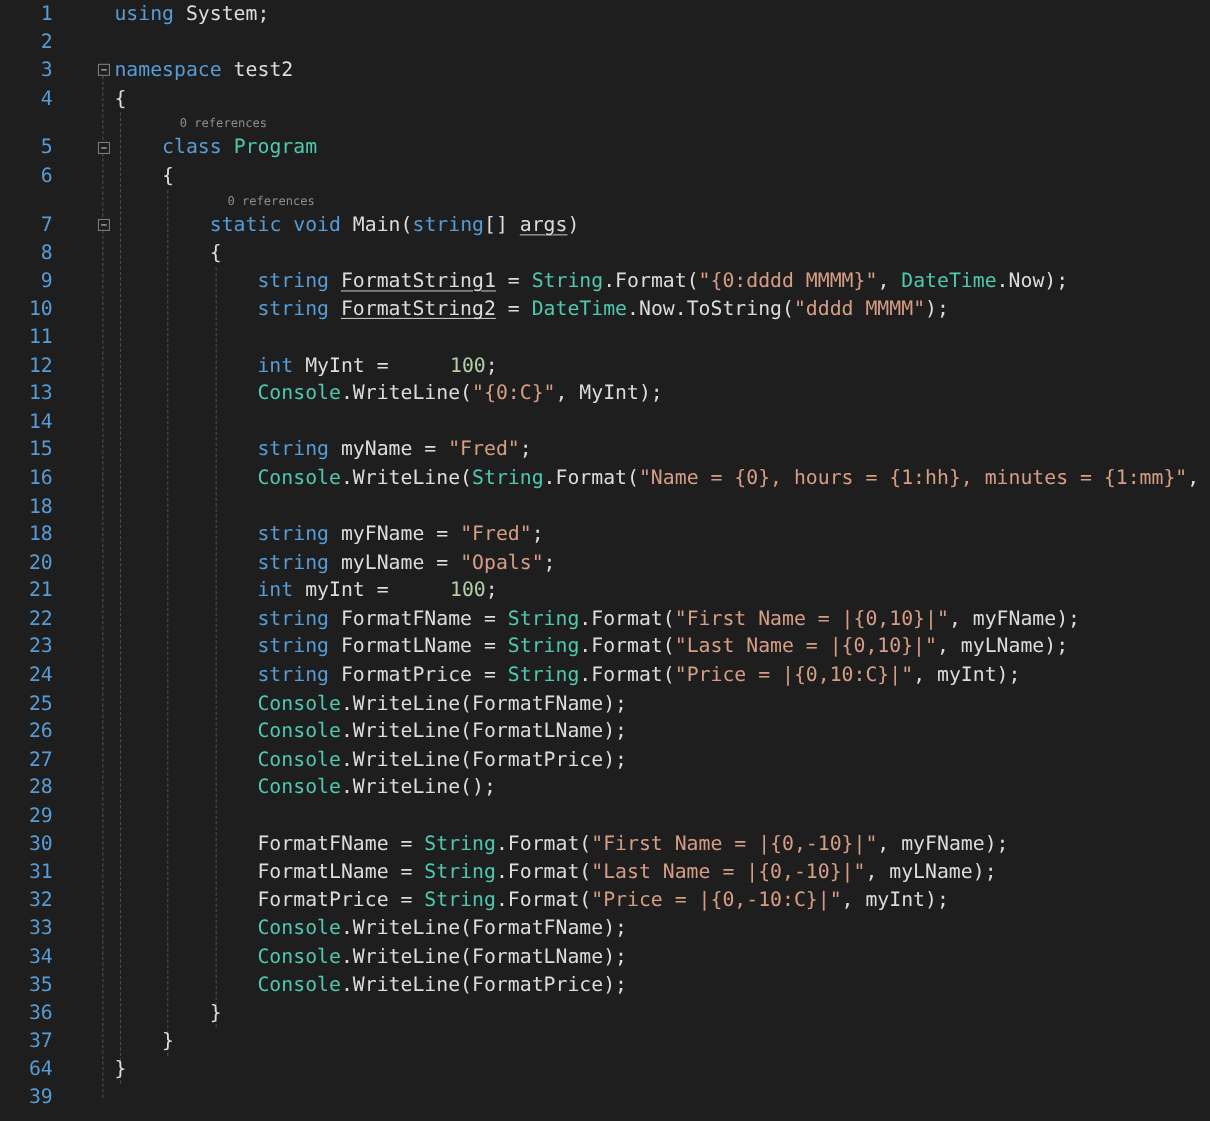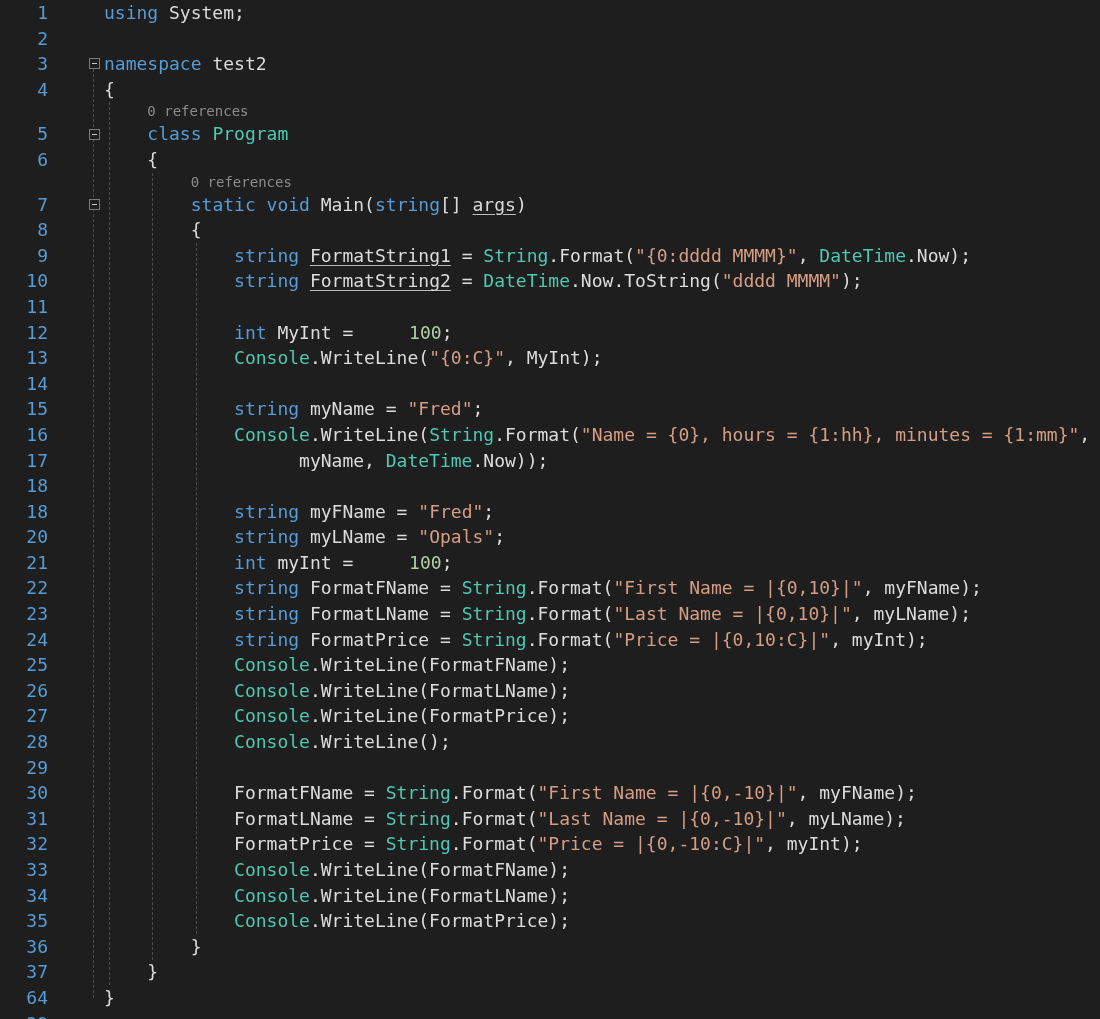--- a/index.html
+++ b/index.html
@@ -5,21 +5,21 @@
   html,body{margin:0;padding:0;background:#1E1E1E;overflow:hidden;}
   .editor{
     position:relative;width:1100px;height:1019px;overflow:hidden;
     background:var(--bg,#1E1E1E);
     font-family:"DejaVu Sans Mono","Liberation Mono",monospace;
     font-size:18px;line-height:25.6px;color:var(--def,#DCDCDC);
   }
   .guides{position:absolute;inset:0;z-index:0;}
   .rows{position:absolute;inset:0;z-index:1;}
   .row{display:flex;align-items:center;height:25.6px;white-space:pre;}
-  .row.lens{height:19px;line-height:19px;font-size:14px;display:block;}
+  .row.lens{height:19px;line-height:19px;font-size:11px;display:block;margin-left:16px;}
   .lenslink{color:var(--lens,#8C8C8C);display:inline-block;cursor:pointer;}
   .num{width:48px;flex:none;text-align:right;color:var(--ln,#569CD6);user-select:none;}
   .margin{width:36px;flex:none;}
   .outline{width:20px;flex:none;display:flex;align-items:center;justify-content:center;}
   .codetext{margin:0;flex:none;white-space:pre;font:inherit;}
   .foldbox{width:11px;height:11px;border:1px solid #7A7A7A;background:#1E1E1E;position:relative;box-sizing:border-box;cursor:pointer;}
   .foldbox::after{content:"";position:absolute;left:2px;right:2px;top:4px;height:1px;background:#C8C8C8;}
   .guide{position:absolute;width:0;border-left:1px dashed #4D4D4D;}
   .tk-d{color:var(--def,#DCDCDC);}
   .tk-k{color:var(--k,#569CD6);text-align:center;}
@@ -50,21 +50,20 @@
       <div class="row code"><div class="num">7</div><div class="margin"></div><div class="outline"><div class="foldbox"></div></div><pre class="codetext"><span class="tk-d">        </span><span class="tk-k">static</span><span class="tk-d"> </span><span class="tk-k">void</span><span class="tk-d"> Main(</span><span class="tk-k">string</span><span class="tk-d">[] </span><span class="tk-u">args</span><span class="tk-d">)</span></pre></div>
       <div class="row code"><div class="num">8</div><div class="margin"></div><div class="outline"></div><pre class="codetext"><span class="tk-d">        {</span></pre></div>
       <div class="row code"><div class="num">9</div><div class="margin"></div><div class="outline"></div><pre class="codetext"><span class="tk-d">            </span><span class="tk-k">string</span><span class="tk-d"> </span><span class="tk-u">FormatString1</span><span class="tk-d"> = </span><span class="tk-t">String</span><span class="tk-d">.Format(</span><span class="tk-s">"{0:dddd MMMM}"</span><span class="tk-d">, </span><span class="tk-t">DateTime</span><span class="tk-d">.Now);</span></pre></div>
       <div class="row code"><div class="num">10</div><div class="margin"></div><div class="outline"></div><pre class="codetext"><span class="tk-d">            </span><span class="tk-k">string</span><span class="tk-d"> </span><span class="tk-u">FormatString2</span><span class="tk-d"> = </span><span class="tk-t">DateTime</span><span class="tk-d">.Now.ToString(</span><span class="tk-s">"dddd MMMM"</span><span class="tk-d">);</span></pre></div>
       <div class="row code"><div class="num">11</div><div class="margin"></div><div class="outline"></div><pre class="codetext"></pre></div>
       <div class="row code"><div class="num">12</div><div class="margin"></div><div class="outline"></div><pre class="codetext"><span class="tk-d">            </span><span class="tk-k">int</span><span class="tk-d"> MyInt = </span><span class="tk-m">100</span><span class="tk-d">;</span></pre></div>
       <div class="row code"><div class="num">13</div><div class="margin"></div><div class="outline"></div><pre class="codetext"><span class="tk-d">            </span><span class="tk-t">Console</span><span class="tk-d">.WriteLine(</span><span class="tk-s">"{0:C}"</span><span class="tk-d">, MyInt);</span></pre></div>
       <div class="row code"><div class="num">14</div><div class="margin"></div><div class="outline"></div><pre class="codetext"></pre></div>
       <div class="row code"><div class="num">15</div><div class="margin"></div><div class="outline"></div><pre class="codetext"><span class="tk-d">            </span><span class="tk-k">string</span><span class="tk-d"> myName = </span><span class="tk-s">"Fred"</span><span class="tk-d">;</span></pre></div>
       <div class="row code"><div class="num">16</div><div class="margin"></div><div class="outline"></div><pre class="codetext"><span class="tk-d">            </span><span class="tk-t">Console</span><span class="tk-d">.WriteLine(</span><span class="tk-t">String</span><span class="tk-d">.Format(</span><span class="tk-s">"Name = {0}, hours = {1:hh}, minutes = {1:mm}"</span><span class="tk-d">,</span></pre></div>
-      <div class="row code"><div class="num">17</div><div class="margin"></div><div class="outline"></div><pre class="codetext"><span class="tk-d">                  myName, </span><span class="tk-t">DateTime</span><span class="tk-d">.Now));</span></pre></div>
       <div class="row code"><div class="num">18</div><div class="margin"></div><div class="outline"></div><pre class="codetext"></pre></div>
       <div class="row code"><div class="num">18</div><div class="margin"></div><div class="outline"></div><pre class="codetext"><span class="tk-d">            </span><span class="tk-k">string</span><span class="tk-d"> myFName = </span><span class="tk-s">"Fred"</span><span class="tk-d">;</span></pre></div>
       <div class="row code"><div class="num">20</div><div class="margin"></div><div class="outline"></div><pre class="codetext"><span class="tk-d">            </span><span class="tk-k">string</span><span class="tk-d"> myLName = </span><span class="tk-s">"Opals"</span><span class="tk-d">;</span></pre></div>
       <div class="row code"><div class="num">21</div><div class="margin"></div><div class="outline"></div><pre class="codetext"><span class="tk-d">            </span><span class="tk-k">int</span><span class="tk-d"> myInt = </span><span class="tk-m">100</span><span class="tk-d">;</span></pre></div>
       <div class="row code"><div class="num">22</div><div class="margin"></div><div class="outline"></div><pre class="codetext"><span class="tk-d">            </span><span class="tk-k">string</span><span class="tk-d"> FormatFName = </span><span class="tk-t">String</span><span class="tk-d">.Format(</span><span class="tk-s">"First Name = |{0,10}|"</span><span class="tk-d">, myFName);</span></pre></div>
       <div class="row code"><div class="num">23</div><div class="margin"></div><div class="outline"></div><pre class="codetext"><span class="tk-d">            </span><span class="tk-k">string</span><span class="tk-d"> FormatLName = </span><span class="tk-t">String</span><span class="tk-d">.Format(</span><span class="tk-s">"Last Name = |{0,10}|"</span><span class="tk-d">, myLName);</span></pre></div>
       <div class="row code"><div class="num">24</div><div class="margin"></div><div class="outline"></div><pre class="codetext"><span class="tk-d">            </span><span class="tk-k">string</span><span class="tk-d"> FormatPrice = </span><span class="tk-t">String</span><span class="tk-d">.Format(</span><span class="tk-s">"Price = |{0,10:C}|"</span><span class="tk-d">, myInt);</span></pre></div>
       <div class="row code"><div class="num">25</div><div class="margin"></div><div class="outline"></div><pre class="codetext"><span class="tk-d">            </span><span class="tk-t">Console</span><span class="tk-d">.WriteLine(FormatFName);</span></pre></div>
       <div class="row code"><div class="num">26</div><div class="margin"></div><div class="outline"></div><pre class="codetext"><span class="tk-d">            </span><span class="tk-t">Console</span><span class="tk-d">.WriteLine(FormatLName);</span></pre></div>
       <div class="row code"><div class="num">27</div><div class="margin"></div><div class="outline"></div><pre class="codetext"><span class="tk-d">            </span><span class="tk-t">Console</span><span class="tk-d">.WriteLine(FormatPrice);</span></pre></div>

